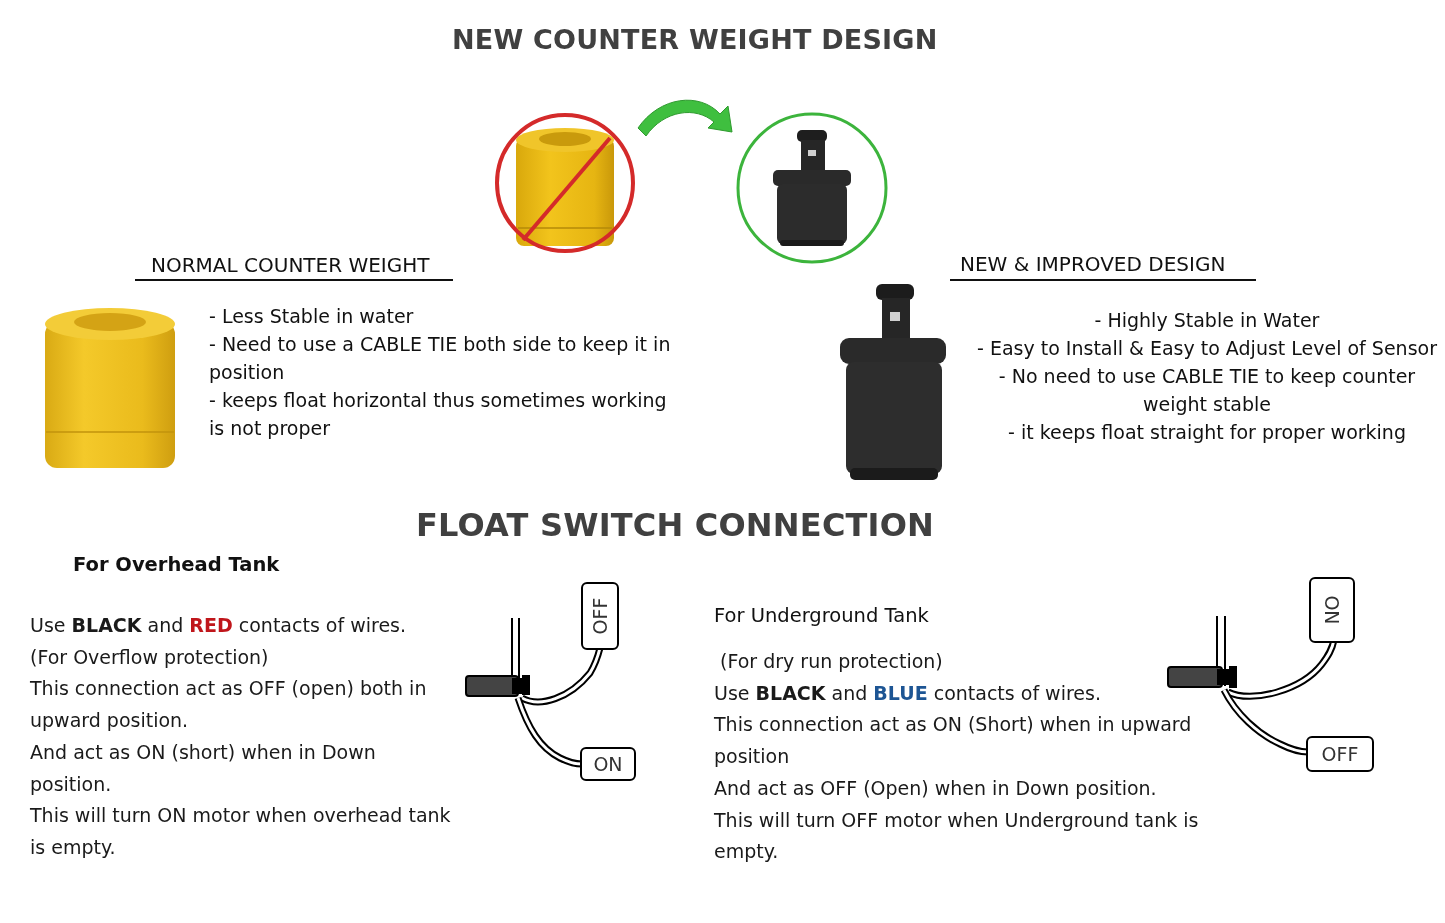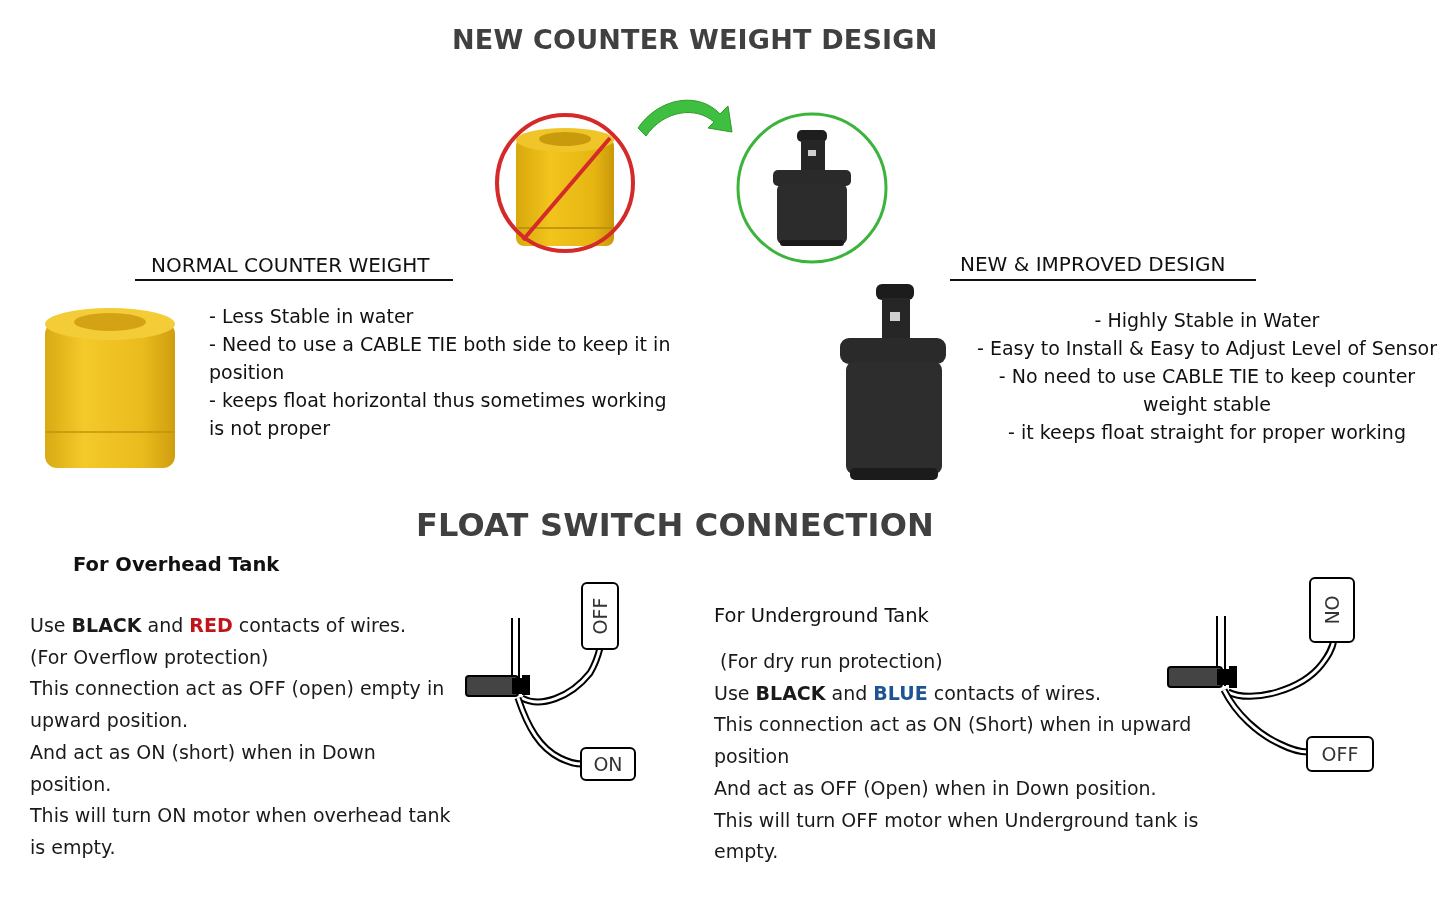--- a/index.html
+++ b/index.html
@@ -111,21 +111,21 @@
   <div>weight stable</div>
   <div>- it keeps float straight for proper working</div>
 </div>
 
 <div class="abs title" id="float-title">FLOAT SWITCH CONNECTION</div>
 
 <div class="abs tank-heading b" style="left:30px;top:553px;margin-left:43px;">For Overhead Tank</div>
 <div class="abs para" style="left:30px;top:610px;">
   <div><span>Use </span><span class="b">BLACK</span><span> and </span><span class="red">RED</span><span> contacts of wires.</span></div>
   <div>(For Overflow protection)</div>
-  <div>This connection act as OFF (open) empty in</div>
+  <div>This connection act as OFF (open) both in</div>
   <div>upward position.</div>
   <div>And act as ON (short) when in Down</div>
   <div>position.</div>
   <div>This will turn ON motor when overhead tank</div>
   <div>is empty.</div>
 </div>
 
 <div class="abs" style="left:460px;top:578px;">
   <svg width="185" height="210" viewBox="0 0 185 210">
     <line x1="52" y1="40" x2="52" y2="112" stroke="#000" stroke-width="2"></line>

